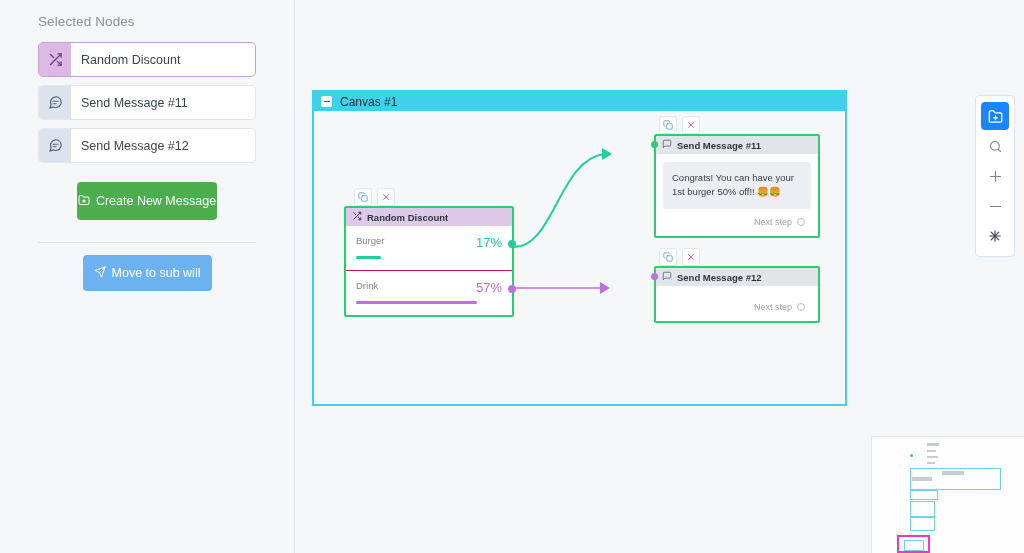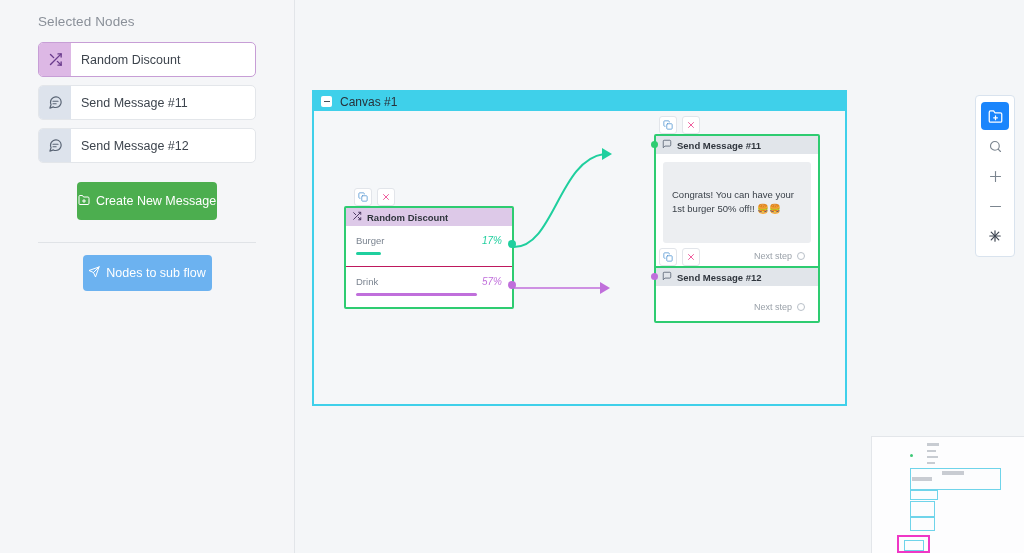--- a/index.html
+++ b/index.html
@@ -142,37 +142,37 @@
     padding-left: 6px; font-size: 9.5px; font-weight: bold; color: #2f353d;
   }
   .fn-head.purple { background: #ddc9e8; }
   .fn-head.gray   { background: #e1e5ea; }
 
   
   .rd-row { position: relative; padding: 9px 10px 11px 10px; }
   .rd-row + .rd-row { border-top: 1px solid #be185d; }
   .rd-top { display: flex; align-items: flex-start; justify-content: space-between; }
   .rd-name { font-size: 9.5px; color: #7b8490; }
-  .rd-pct { font-size: 10px; font-style: italic; }
+  .rd-pct { font-size: 13px; }
   .rd-pct.teal { color: #1fcf9e; }
   .rd-pct.purple { color: #c06fdb; }
   .rd-bar { height: 3px; border-radius: 2px; margin-top: 6px; }
   .rd-bar.teal { background: #1fcf9e; }
   .rd-bar.purple { background: #c06fdb; }
   .port {
     position: absolute; width: 8px; height: 8px; border-radius: 50%;
     right: -4px; top: 14px;
   }
   .port.teal { background: #1fcf9e; }
   .port.purple { background: #c06fdb; }
 
   
   .msg-body { padding: 8px 7px 6px 7px; }
   .msg-bubble {
-    background: #eceef1; border-radius: 3px; padding: 26px 9px;
+    background: #eceef1; border-radius: 3px; padding: 9px 9px;
     font-size: 9.5px; color: #3a4149; line-height: 1.5;
   }
   .msg-foot {
     display: flex; align-items: center; justify-content: flex-end; gap: 5px;
     padding: 8px 6px 3px 0; font-size: 9px; color: #9aa1a9;
   }
   .foot-port {
     width: 8px; height: 8px; border-radius: 50%;
     border: 1px solid #b9c0c8; background: #fff;
   }
@@ -269,21 +269,21 @@
     <div class="divider"></div>
 
 
     <button class="btn-blue">
       <span>
         <svg width="12" height="12" viewBox="0 0 24 24" fill="none" stroke="#fff" stroke-width="2" stroke-linecap="round" stroke-linejoin="round">
             <line x1="22" y1="2" x2="11" y2="13"></line>
             <polygon points="22 2 15 22 11 13 2 9 22 2"></polygon>
           </svg>
       </span>
-      <span>Nodes to sub flow</span>
+      <span>Move to sub will</span>
     </button>
 
   </div>
 
   <div class="header-panel">
     <button class="publish-btn">Publish</button>
     <div class="kebab-btn">
       <div class="kebab-dot"></div>
       <div class="kebab-dot"></div>
       <div class="kebab-dot"></div>

